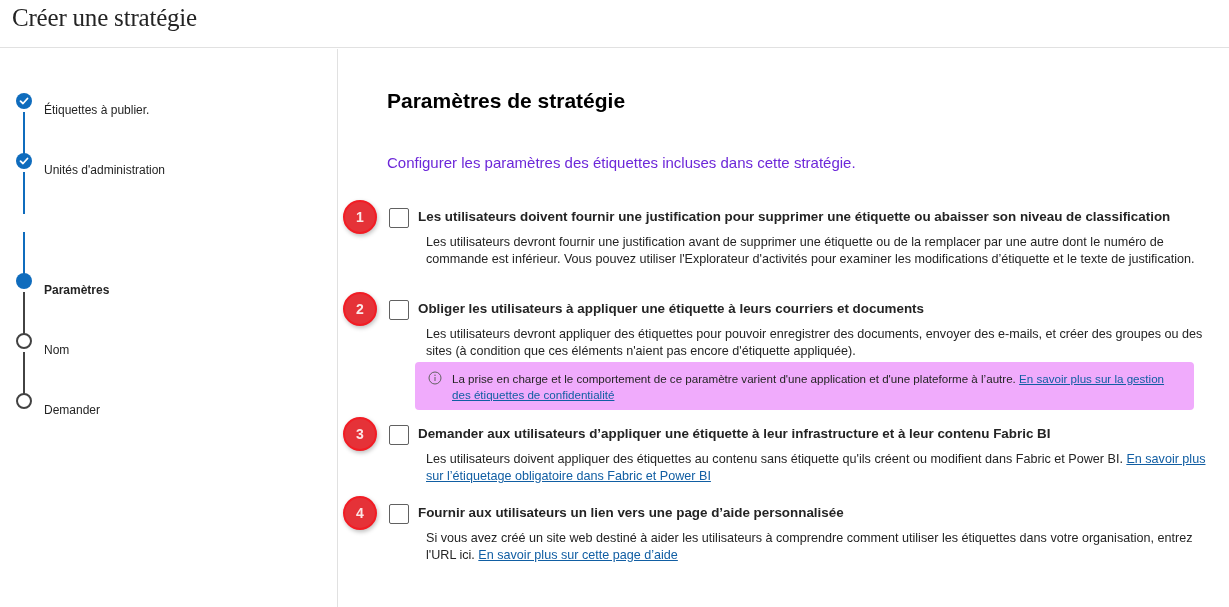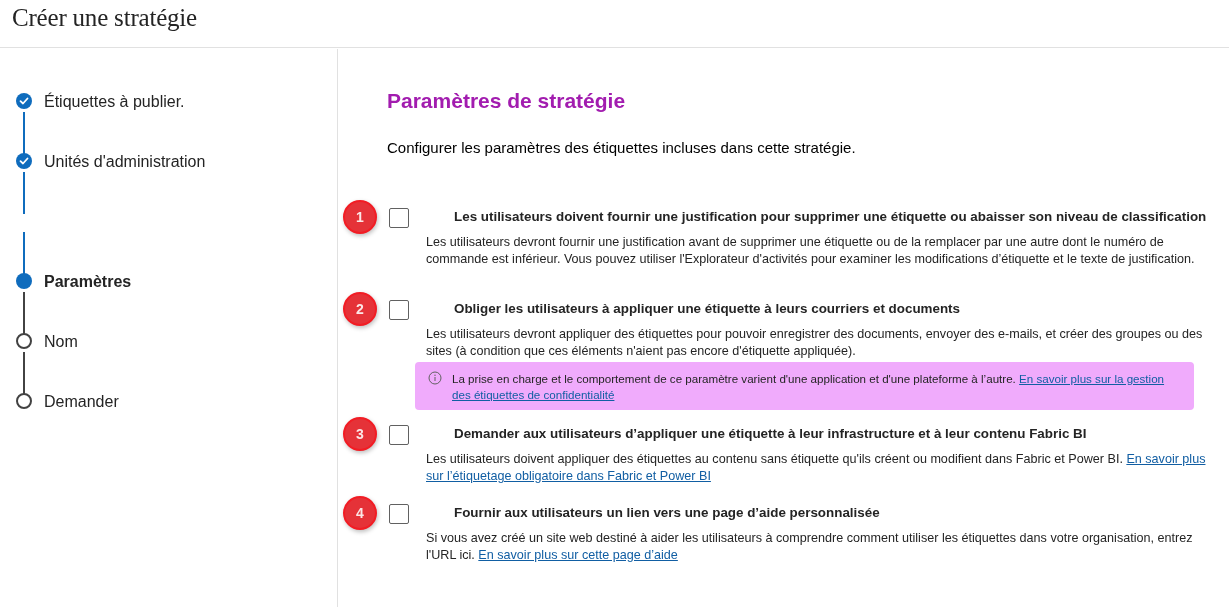--- a/index.html
+++ b/index.html
@@ -9,37 +9,37 @@
     .header { position: absolute; left: 0; top: 0; width: 1229px; height: 48px; border-bottom: 1px solid #e1e1e1; font-family: Liberation Serif, serif; }
     .page-title { position: absolute; left: 12px; top: 4px; font-size: 25px; font-weight: 400; color: #242424; letter-spacing: -0.2px; }
 
     .sidebar { position: absolute; left: 0; top: 49px; width: 338px; height: 558px; border-right: 1px solid #e1e1e1; }
     .step { position: absolute; left: 0; height: 20px; width: 330px; }
     .step-marker { position: absolute; left: 16px; top: 2px; width: 16px; height: 16px; border-radius: 50%; }
     .step-marker.done { background: #0f6cbd; }
     .step-marker.done svg { position: absolute; left: 3px; top: 3px; }
     .step-marker.current { background: #0f6cbd; }
     .step-marker.todo { background: #fff; border: 2px solid #424242; }
-    .step-label { position: absolute; left: 44px; top: 2px; font-size: 16px; color: #242424; white-space: nowrap; }
+    .step-label { position: absolute; left: 44px; top: 12px; font-size: 12px; color: #242424; white-space: nowrap; }
     .step-label.bold { font-weight: 700; }
     .step-line { position: absolute; left: 23px; width: 2px; height: 42px; }
     .step-line.blue { background: #0f6cbd; }
     .step-line.gray { background: #424242; }
 
     .main { position: absolute; left: 339px; top: 49px; width: 890px; height: 558px; }
-    .main-heading { position: absolute; left: 48px; top: 40px; font-size: 21px; font-weight: 700; color: #a21caf; }
-    .main-desc { position: absolute; left: 48px; top: 90px; font-size: 15px; color: #000000; }
+    .main-heading { position: absolute; left: 48px; top: 40px; font-size: 21px; font-weight: 700; color: #000000; }
+    .main-desc { position: absolute; left: 48px; top: 105px; font-size: 15px; color: #6d28d9; }
 
     .setting { position: absolute; left: 0; width: 890px; }
     .badge { position: absolute; left: 4px; top: 0; width: 34px; height: 34px; border-radius: 50%;
              background: #e53238; border: 2px solid #f21c24; color: #fbe7e7; font-size: 14px; font-weight: 700;
              display: flex; align-items: center; justify-content: center;
              box-shadow: 1px 2px 4px rgba(0,0,0,0.25); }
     .checkbox { position: absolute; left: 50px; top: 8px; width: 20px; height: 20px; border: 1px solid #616161; border-radius: 2px; background: #fff; cursor: pointer; }
-    .setting-title { position: absolute; left: 79px; top: 9px; font-size: 13.4px; font-weight: 700; color: #242424; white-space: nowrap; margin-left: 36px; }
+    .setting-title { position: absolute; left: 79px; top: 9px; font-size: 13.4px; font-weight: 700; color: #242424; white-space: nowrap; }
     .setting-desc { position: absolute; left: 76px; top: 34px; width: 780px; font-size: 12.6px; line-height: 17px; color: #242424; margin-left: 11px; }
     .link { color: #115ea3; text-decoration: underline; cursor: pointer; }
 
     .infobox { position: absolute; left: 76px; top: 70px; width: 779px; height: 48px; background: #f0abfc; border-radius: 4px; }
     .info-icon { position: absolute; left: 13px; top: 9px; width: 14px; height: 14px; }
     .info-text { position: absolute; left: 37px; top: 9px; width: 720px; font-size: 11.6px; line-height: 16px; color: #242424; }
   </style>
 </head>
 <body>
 

